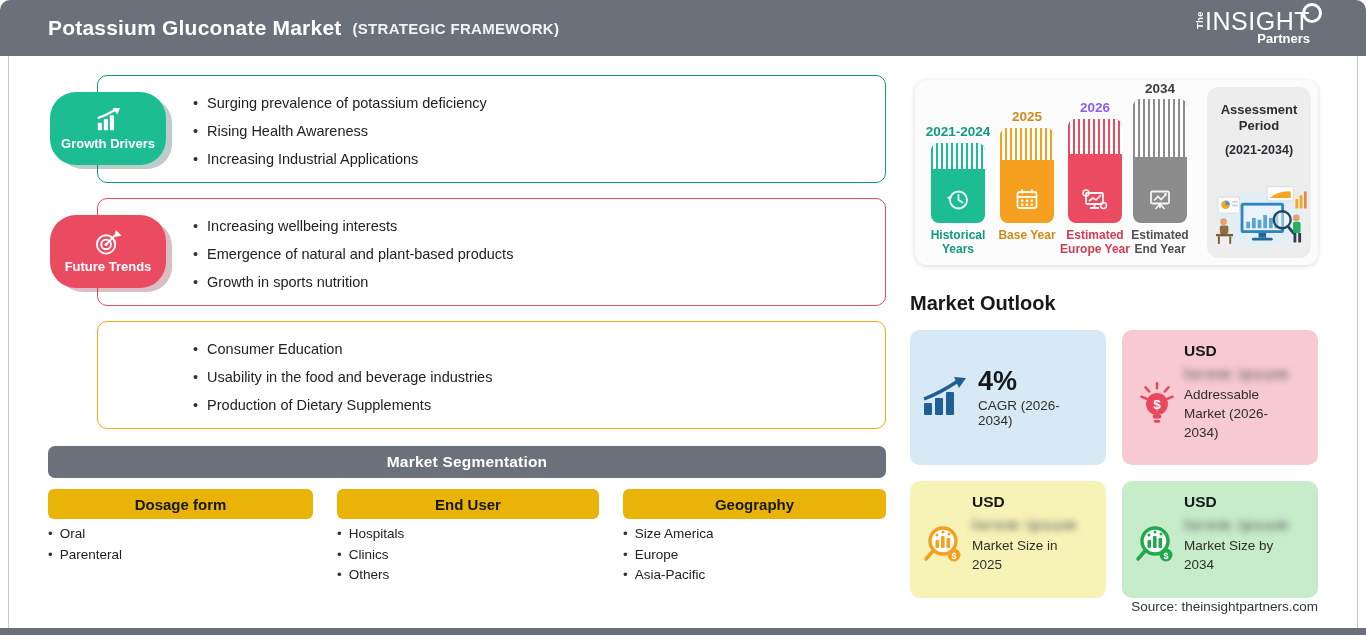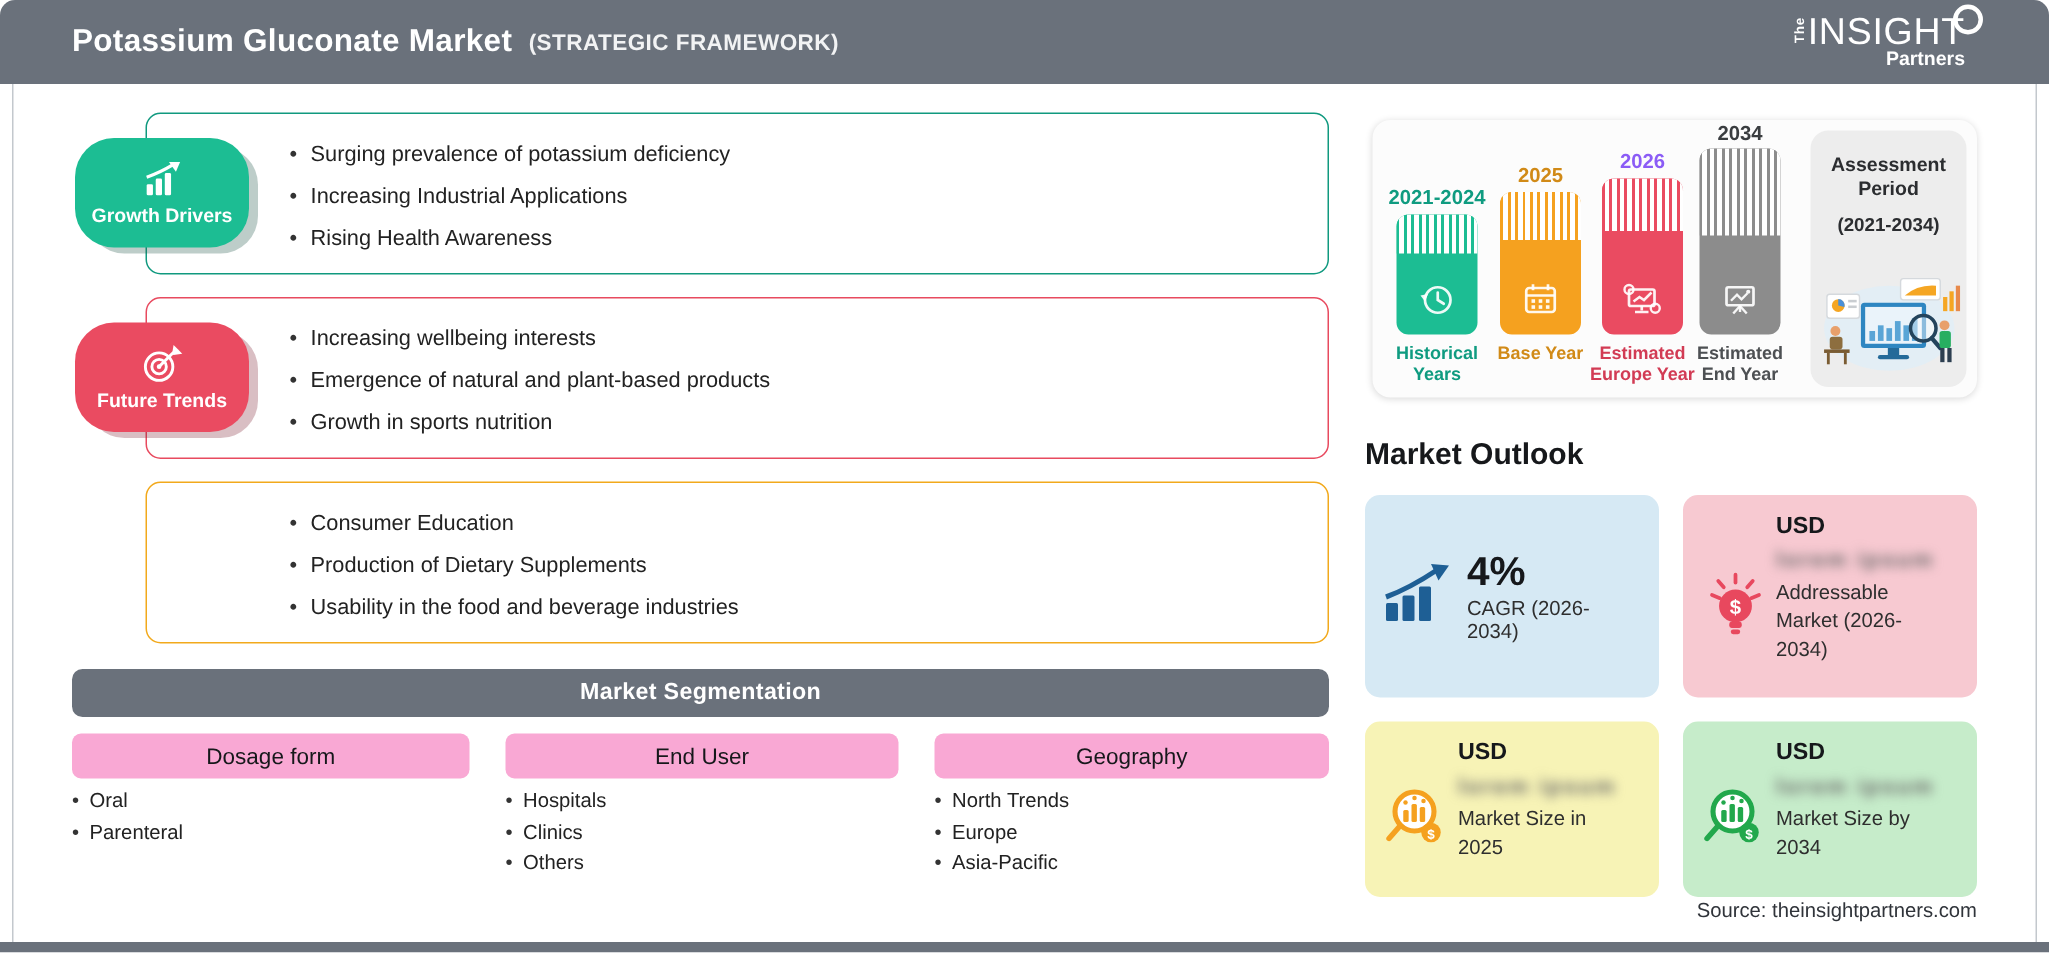--- a/index.html
+++ b/index.html
@@ -51,23 +51,23 @@
   .badge-label{font-size:13px;font-weight:bold;margin-top:3px;white-space:nowrap;}
   .badge-icon svg{display:block;}
 
   
   .seg-bar{
     position:absolute;left:48px;top:446px;width:838px;height:32px;background:#6a717b;
     border-radius:7px;color:#fff;font-weight:bold;font-size:15.5px;
     display:flex;align-items:center;justify-content:center;letter-spacing:.2px;
   }
   .seg-header{
-    position:absolute;top:489px;height:30px;background:#f9a8d4;border-radius:6px;
+    position:absolute;top:489px;height:30px;background:#eab308;border-radius:6px;
     display:flex;align-items:center;justify-content:center;
-    font-weight:normal;font-size:15px;color:#16181b;
+    font-weight:bold;font-size:15px;color:#16181b;
   }
   .sch-1{left:48px;width:265px;} .sch-2{left:337px;width:262px;} .sch-3{left:623px;width:263px;}
   .seg-list{position:absolute;top:524px;list-style:none;margin:0;padding:0;}
   .sl-1{left:48px;} .sl-2{left:337px;} .sl-3{left:623px;}
   .seg-list li{font-size:13.5px;color:#222;line-height:20.5px;}
   .seg-list li::before{content:"•";margin-right:7px;color:#333;}
 
   
   .timeline-panel{
     position:absolute;left:915px;top:80px;width:403px;height:185px;background:#fcfcfc;
@@ -139,22 +139,22 @@
       <div class="logo-partners">Partners</div>
     </div>
   </header>
 
   <div class="edge edge-l"></div>
   <div class="edge edge-r"></div>
 
   <div class="driver-box box-1">
     <ul class="box-list">
       <li>Surging prevalence of potassium deficiency</li>
+      <li>Rising Health Awareness</li>
       <li>Increasing Industrial Applications</li>
-      <li>Rising Health Awareness</li>
     </ul>
   </div>
   <div class="badge badge-1">
     <span class="badge-icon">
       <svg width="30" height="26" viewBox="0 0 32 28">
         <rect x="5" y="17" width="4.5" height="8" rx="1" fill="#fff"></rect>
         <rect x="11.5" y="13" width="4.5" height="12" rx="1" fill="#fff"></rect>
         <rect x="18" y="9" width="4.5" height="16" rx="1" fill="#fff"></rect>
         <path d="M5 12 Q 14 9 24 3" stroke="#fff" stroke-width="2.4" fill="none"></path>
         <polygon points="21,1 29,1 26,8" fill="#fff"></polygon>
@@ -179,40 +179,40 @@
         <line x1="13" y1="16" x2="23" y2="6" stroke="#fff" stroke-width="2"></line>
         <polygon points="22,7 23,1 26,4 29,7 23,8" fill="#fff"></polygon>
       </svg>
     </span>
     <span class="badge-label">Future Trends</span>
   </div>
 
   <div class="driver-box box-3">
     <ul class="box-list">
       <li>Consumer Education</li>
+      <li>Usability in the food and beverage industries</li>
       <li>Production of Dietary Supplements</li>
-      <li>Usability in the food and beverage industries</li>
     </ul>
   </div>
 
   <div class="seg-bar">Market Segmentation</div>
   <div class="seg-header sch-1">Dosage form</div>
   <div class="seg-header sch-2">End User</div>
   <div class="seg-header sch-3">Geography</div>
   <ul class="seg-list sl-1">
     <li>Oral</li>
     <li>Parenteral</li>
   </ul>
   <ul class="seg-list sl-2">
     <li>Hospitals</li>
     <li>Clinics</li>
     <li>Others</li>
   </ul>
   <ul class="seg-list sl-3">
-    <li>North Trends</li>
+    <li>Size America</li>
     <li>Europe</li>
     <li>Asia-Pacific</li>
   </ul>
 
   <div class="timeline-panel">
     <div class="year y-1">2021-2024</div>
     <div class="year y-2">2025</div>
     <div class="year y-3">2026</div>
     <div class="year y-4">2034</div>
 

